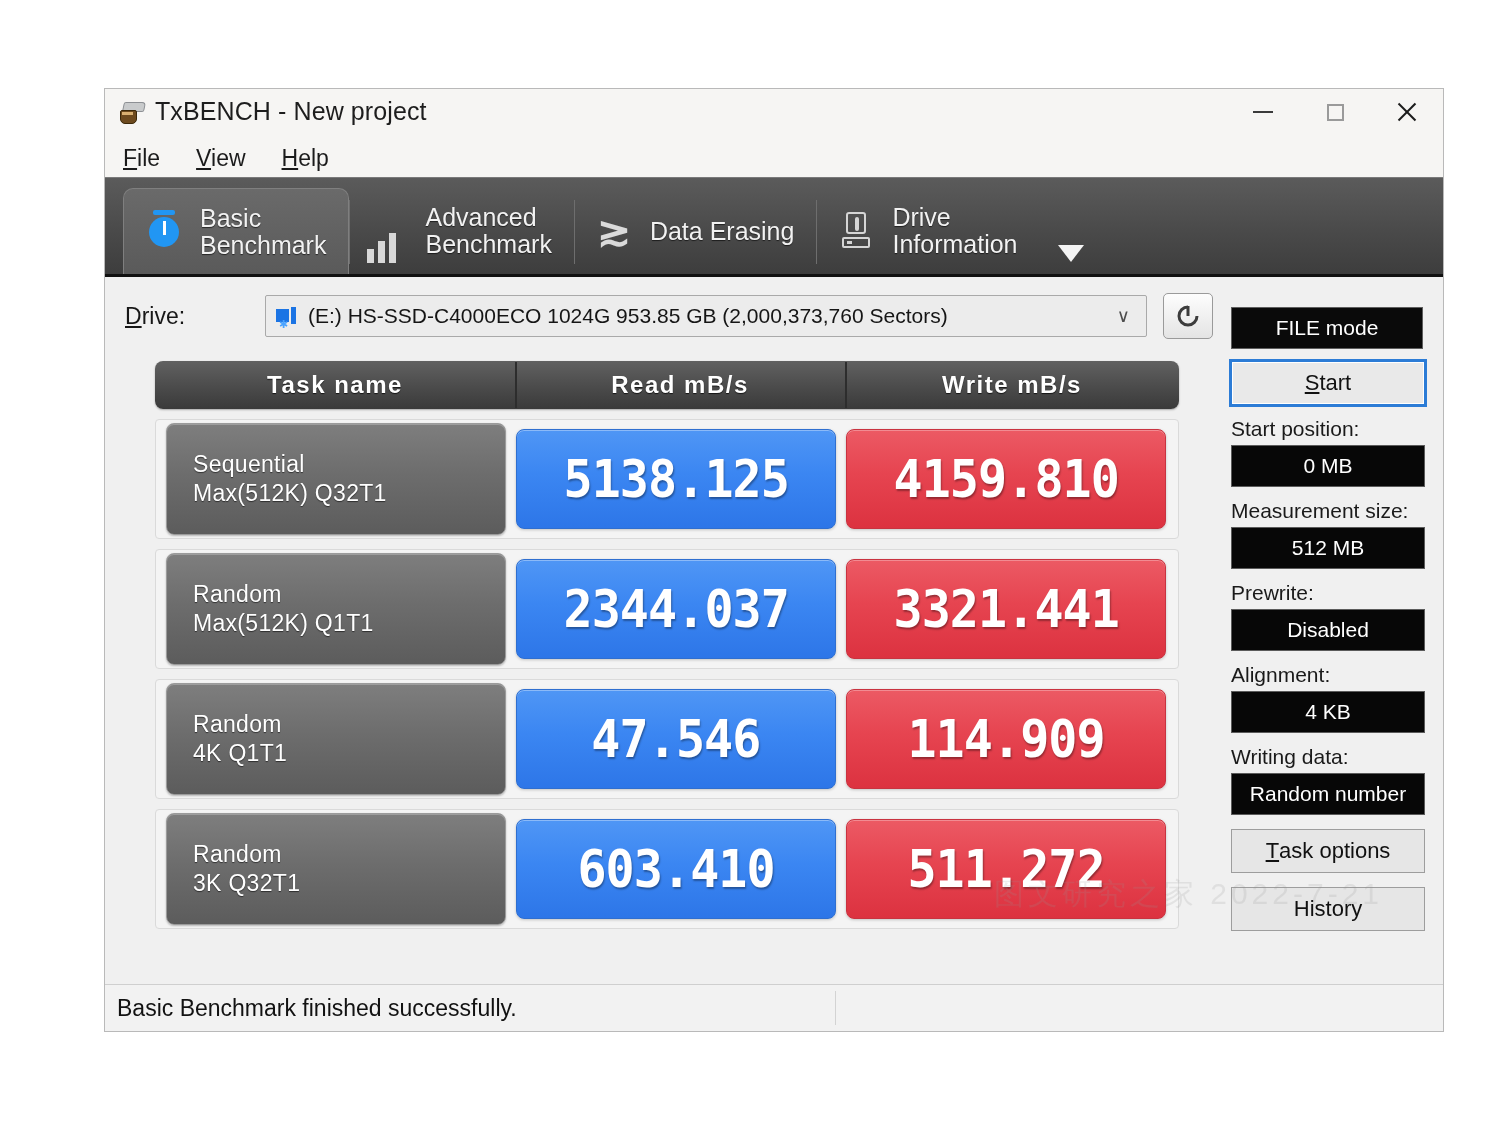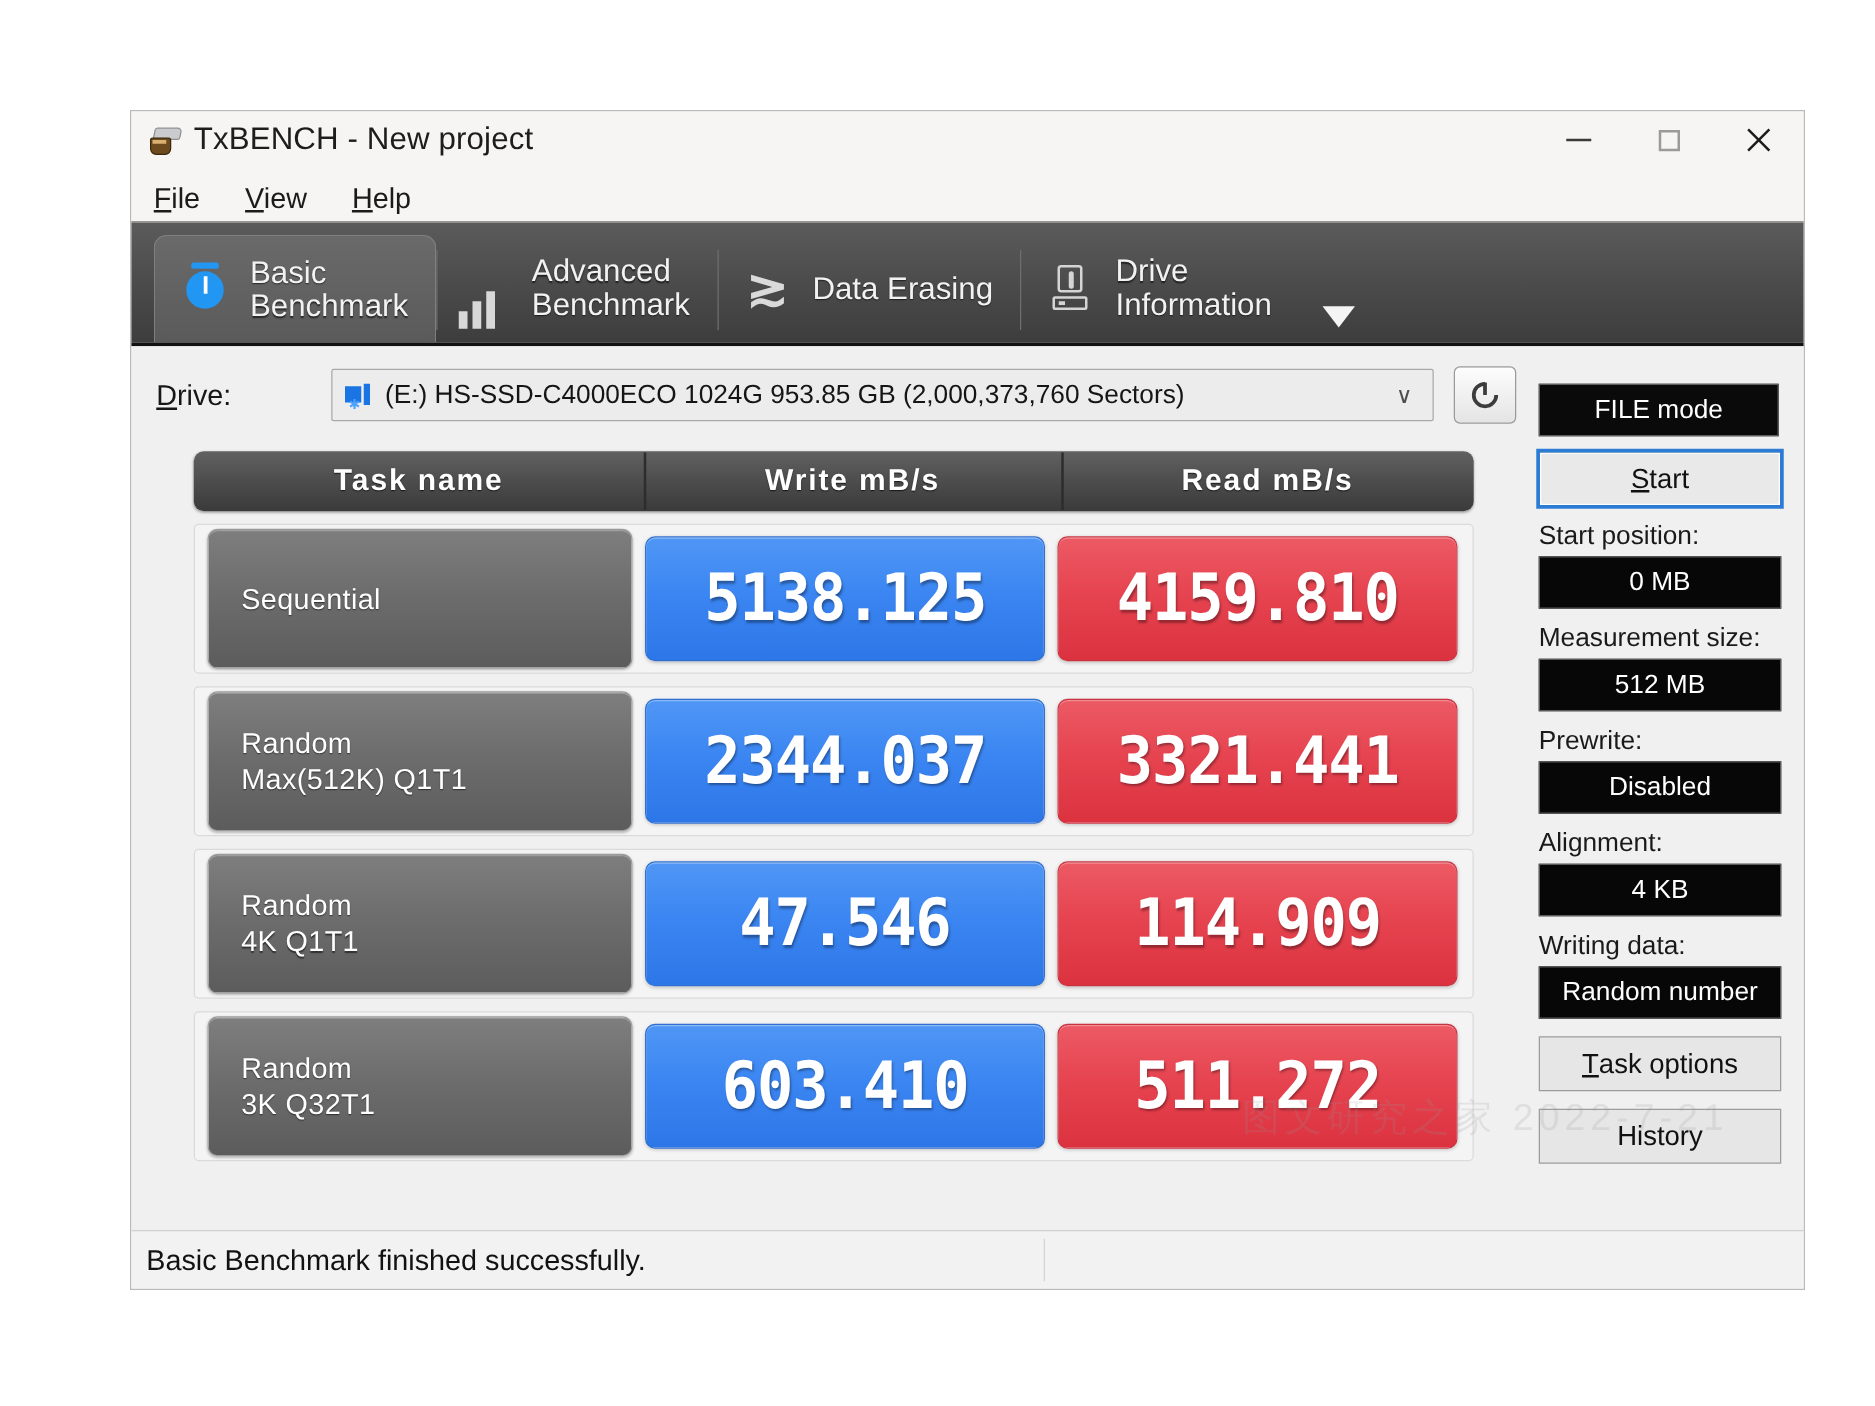--- a/index.html
+++ b/index.html
@@ -602,27 +602,28 @@
             <path d="M13 4 A9 9 0 1 0 22 13" fill="none" stroke="#3c3c3c" stroke-width="3"></path>
             <rect x="11.5" y="3" width="3" height="10" fill="#3c3c3c"></rect>
           </svg>
         </div>
         <div class="file-mode">FILE mode</div>
       </div>
 
       <div class="results">
         <div class="res-header">
           <div class="col col-task">Task name</div>
+          <div class="col col-read">Read mB/s</div>
           <div class="col col-write">Write mB/s</div>
-          <div class="col col-read">Read mB/s</div>
         </div>
 
         <div class="res-row">
           <div class="task-tile">
             <div class="task-l1">Sequential</div>
+            <div class="task-l2">Max(512K) Q32T1</div>
           </div>
           <div class="value-tile tile-read">
               <span>5138.125</span>
             </div>
           <div class="value-tile tile-write">
               <span>4159.810</span>
             </div>
         </div>
 
         <div class="res-row">

